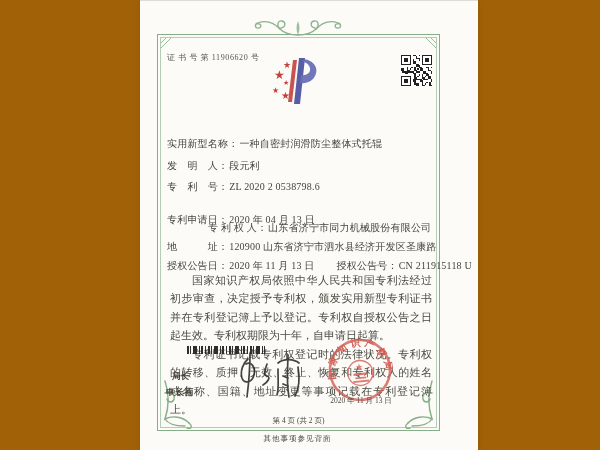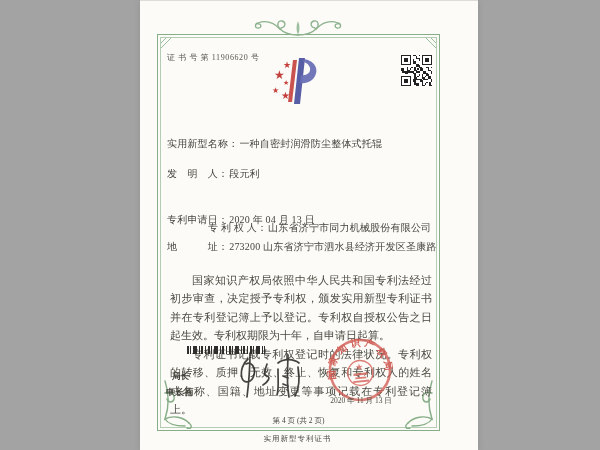--- a/index.html
+++ b/index.html
@@ -1,16 +1,16 @@
 <!DOCTYPE html>
 <html><head>
 <meta charset="utf-8">
 <style>
   html,body{margin:0;padding:0;}
-  .stage{position:relative;width:600px;height:450px;background:#a3a3a3;overflow:hidden;
+  .stage{position:relative;width:600px;height:450px;background:#a16207;overflow:hidden;
          font-family:"Liberation Serif","DejaVu Serif",serif;}
   .paper{position:absolute;left:140px;top:0;width:338px;height:450px;background:#fcfbf7;
          border-top:1px solid #dddcd6;box-shadow:0 0 7px rgba(0,0,0,0.10);}
   .frame{position:absolute;left:17px;top:33px;width:281px;height:395px;
          border:1.6px solid #86ae88;}
   .frame::before{content:"";position:absolute;left:2px;top:2px;right:2px;bottom:2px;
          border:1px solid #b3cdb4;pointer-events:none;}
   .orn{position:absolute;pointer-events:none;}
   .cert-no{position:absolute;left:9px;top:17px;font-size:8px;letter-spacing:.6px;color:#56564e;white-space:nowrap;}
   .logo{position:absolute;left:112px;top:20px;}
@@ -225,31 +225,37 @@
             <rect x="15" y="20" width="1" height="1"></rect>
             <rect x="19" y="20" width="1" height="1"></rect>
             <rect x="20" y="20" width="1" height="1"></rect>
           </g>
       </svg>
 
 
       <div class="row" style="top:102px;">
         <span class="lbl">实用新型名称：</span><span>一种自密封润滑防尘整体式托辊</span>
       </div>
-      <div class="row" style="top:132px;">
+      <div class="row" style="top:124px;">
         <span class="lbl">发　明　人：</span><span>段元利</span>
+      </div>
+      <div class="row" style="top:145px;">
+        <span class="lbl">专　利　号：</span><span>ZL 2020 2 0538798.6</span>
       </div>
       <div class="row" style="top:166px;margin-top:12px;">
         <span class="lbl">专利申请日：</span><span>2020 年 04 月 13 日</span>
       </div>
       <div class="row" style="top:186px;margin-left:41px;">
         <span class="lbl">专 利 权 人：</span><span>山东省济宁市同力机械股份有限公司</span>
       </div>
       <div class="row" style="top:205px;">
-        <span class="lbl">地　　　址：</span><span>273200 山东省济宁市泗水县经济开发区圣康路</span>
+        <span class="lbl">地　　　址：</span><span>120900 山东省济宁市泗水县经济开发区圣康路</span>
+      </div>
+      <div class="row" style="top:224px;">
+        <span class="lbl">授权公告日：</span><span>2020 年 11 月 13 日</span><span class="grant2 lbl">授权公告号：</span><span>CN 211915118 U</span>
       </div>
 
       <div class="paras">
         <p>国家知识产权局依照中华人民共和国专利法经过初步审查，决定授予专利权，颁发实用新型专利证书并在专利登记簿上予以登记。专利权自授权公告之日起生效。专利权期限为十年，自申请日起算。</p>
         <p>专利证书记载专利权登记时的法律状况。专利权的转移、质押、无效、终止、恢复和专利权人的姓名或名称、国籍、地址变更等事项记载在专利登记簿上。</p>
       </div>
 
       <div class="barcode"></div>
 
       <div class="director">局长</div>
@@ -282,15 +288,15 @@
           <rect x="26" y="36" width="14" height="2.2"></rect>
           <rect x="27.5" y="40" width="11" height="1.8"></rect>
           <rect x="25" y="43.5" width="16" height="1.8"></rect>
         </g>
       </svg>
       <div class="seal-date">2020 年 11 月 13 日</div>
 
       <div class="page-info">第 4 页 (共 2 页)</div>
     </div>
 
-    <div class="footer-note">实用新型专利证书</div>
+    <div class="footer-note">其他事项参见背面</div>
   </div>
 </div>
 
 </body></html>

